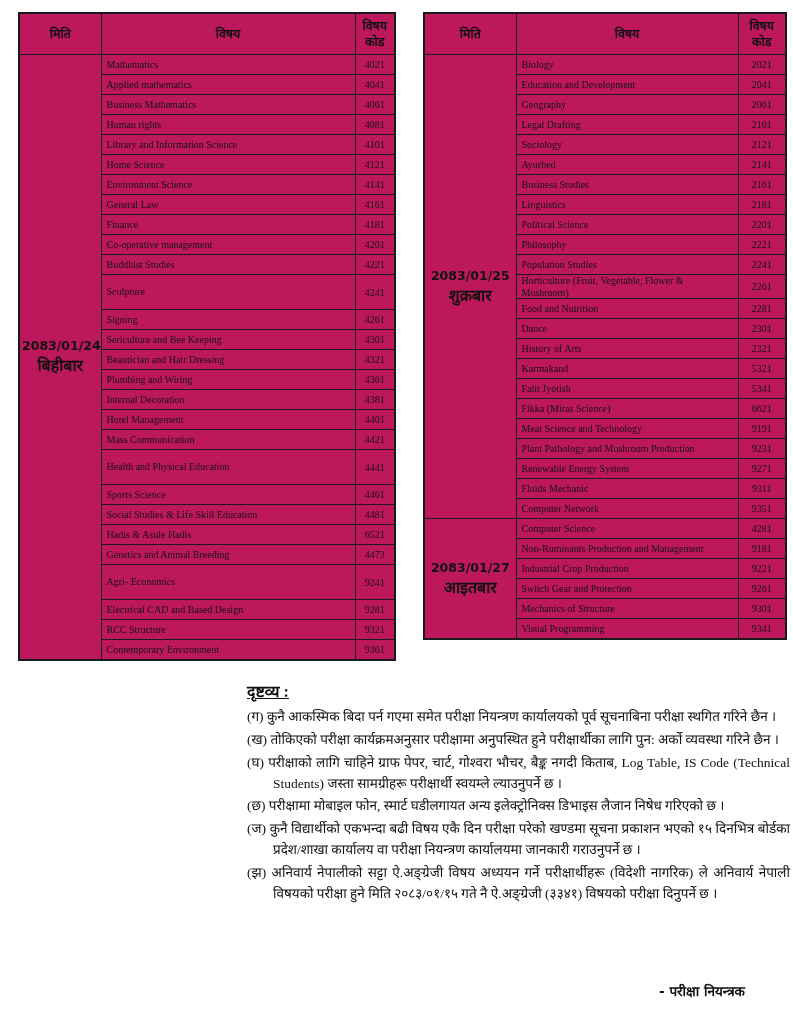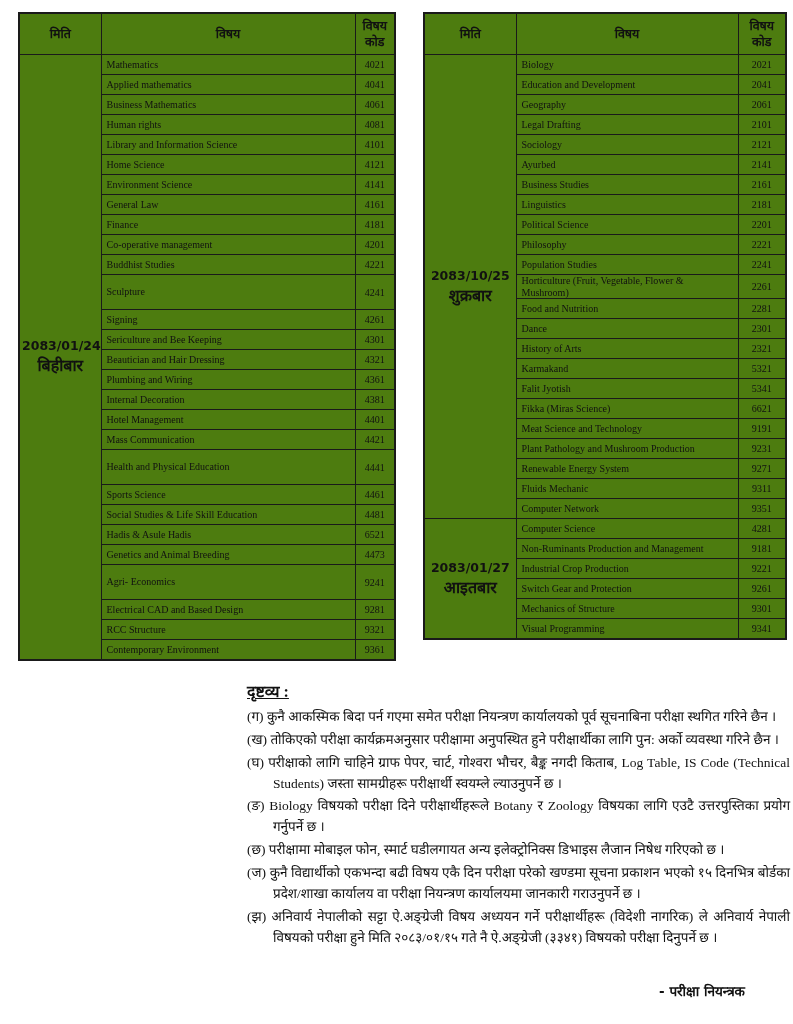--- a/index.html
+++ b/index.html
@@ -11,21 +11,21 @@
     color: #111111;
     overflow: hidden;
   }
   .page { position: absolute; inset: 0; }
 
   
   .sched-table {
     position: absolute;
     border-collapse: collapse;
     table-layout: fixed;
-    background: #4d7c0f;
+    background: #be185d;
   }
   #left-table  { left: 18px;  top: 12px; width: 376px; }
   #right-table { left: 423px; top: 12px; width: 362px; }
 
   .sched-table th, .sched-table td {
     border: 1.5px solid #1a1a1a;
     padding: 0 5px;
     vertical-align: middle;
     overflow: hidden;
   }
@@ -246,21 +246,21 @@
     <thead>
       <tr>
         <th>मिति</th>
         <th>विषय</th>
         <th>विषय कोड</th>
       </tr>
     </thead>
     <tbody>
         <tr>
           <td class="date-cell" rowspan="23">
-            <div class="date">2083/10/25</div>
+            <div class="date">2083/01/25</div>
             <div class="day">शुक्रबार</div>
           </td>
           <td class="subject-cell">Biology</td>
           <td class="code-cell">2021</td>
         </tr>
         <tr>
           <td class="subject-cell">Education and Development</td>
           <td class="code-cell">2041</td>
         </tr>
         <tr>
@@ -377,21 +377,20 @@
         </tr>
       </tbody>
   </table>
 
   <div class="notes">
     <div class="notes-heading">दृष्टव्य :</div>
     <div>
         <div class="note-item"><span>(ग) </span><span>कुनै आकस्मिक बिदा पर्न गएमा समेत परीक्षा नियन्त्रण कार्यालयको पूर्व सूचनाबिना परीक्षा स्थगित गरिने छैन ।</span></div>
         <div class="note-item"><span>(ख) </span><span>तोकिएको परीक्षा कार्यक्रमअनुसार परीक्षामा अनुपस्थित हुने परीक्षार्थीका लागि पुन: अर्को व्यवस्था गरिने छैन ।</span></div>
         <div class="note-item"><span>(घ) </span><span>परीक्षाको लागि चाहिने ग्राफ पेपर, चार्ट, गोश्वरा भौचर, बैङ्क नगदी किताब, Log Table, IS Code (Technical Students) जस्ता सामग्रीहरू परीक्षार्थी स्वयम्ले ल्याउनुपर्ने छ ।</span></div>
-        <div class="note-item"><span>(ङ) </span><span>Biology विषयको परीक्षा दिने परीक्षार्थीहरूले Botany र Zoology विषयका लागि एउटै उत्तरपुस्तिका प्रयोग गर्नुपर्ने छ ।</span></div>
         <div class="note-item"><span>(छ) </span><span>परीक्षामा मोबाइल फोन, स्मार्ट घडीलगायत अन्य इलेक्ट्रोनिक्स डिभाइस लैजान निषेध गरिएको छ ।</span></div>
         <div class="note-item"><span>(ज) </span><span>कुनै विद्यार्थीको एकभन्दा बढी विषय एकै दिन परीक्षा परेको खण्डमा सूचना प्रकाशन भएको १५ दिनभित्र बोर्डका प्रदेश/शाखा कार्यालय वा परीक्षा नियन्त्रण कार्यालयमा जानकारी गराउनुपर्ने छ ।</span></div>
         <div class="note-item"><span>(झ) </span><span>अनिवार्य नेपालीको सट्टा ऐ.अङ्ग्रेजी विषय अध्ययन गर्ने परीक्षार्थीहरू (विदेशी नागरिक) ले अनिवार्य नेपाली विषयको परीक्षा हुने मिति २०८३/०१/१५ गते नै ऐ.अङ्ग्रेजी (३३४१) विषयको परीक्षा दिनुपर्ने छ ।</span></div>
       </div>
   </div>
 
   <div class="signature">- परीक्षा नियन्त्रक</div>
 
 </div>
 

